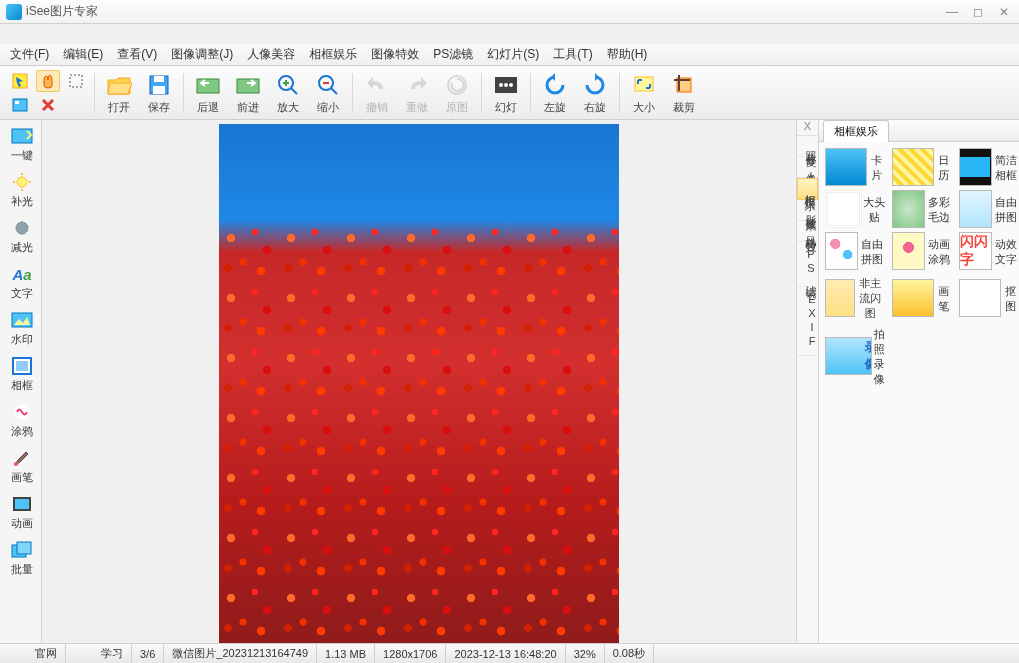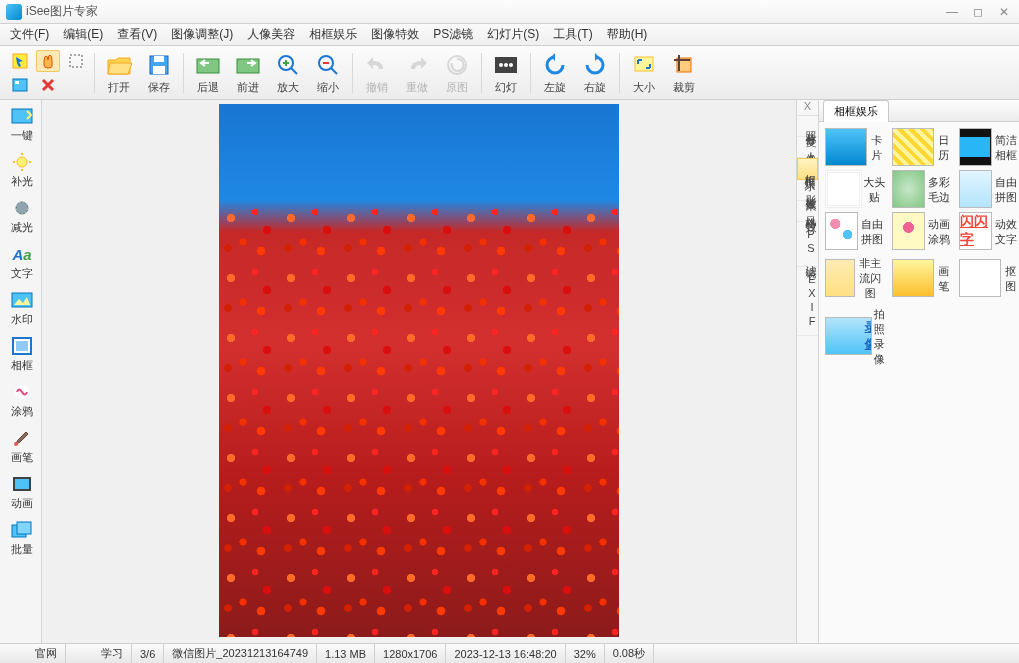--- a/index.html
+++ b/index.html
@@ -6,21 +6,21 @@
 body { width:1019px; height:663px; background:#f0f0f0; overflow:hidden; font-size:12px; position:relative; }
 
 
 .titlebar { height:24px; background:linear-gradient(#fdfdfd,#f2f2f2); border-bottom:1px solid #d0d0d0; display:flex; align-items:center; padding:0 6px; }
 .titlebar .app-icon { width:16px; height:16px; background:linear-gradient(135deg,#4fc3f7,#0288d1); border-radius:3px; margin-right:4px; }
 .titlebar .title { color:#555; flex:1; }
 .winbtns { display:flex; gap:8px; color:#888; }
 .winbtns span { cursor:pointer; width:18px; text-align:center; }
 
 
-.menubar { height:22px; background:linear-gradient(#fafafa,#efefef); border-bottom:1px solid #d0d0d0; display:flex; align-items:center; padding:0 4px; gap:2px; }
+.menubar { height:22px; background:linear-gradient(#fafafa,#efefef); border-bottom:1px solid #d0d0d0; display:flex; align-items:center; padding:0 4px; gap:2px;margin-top:20px; }
 .menubar span { padding:2px 6px; cursor:pointer; color:#333; }
 
 
 .toolbar { height:54px; background:linear-gradient(#fcfcfc,#ececec); border-bottom:1px solid #cfcfcf; display:flex; align-items:center; padding:0 6px; }
 .tb-sep { width:1px; height:40px; background:#d8d8d8; margin:0 4px; }
 .tb-btn { display:flex; flex-direction:column; align-items:center; justify-content:center; width:40px; height:48px; cursor:pointer; border-radius:3px; }
 .tb-icon { width:28px; height:28px; display:flex; align-items:center; justify-content:center; font-size:20px; }
 .tb-label { font-size:11px; color:#444; margin-top:1px; }
 .tb-small { display:flex; flex-direction:column; gap:2px; padding:0 2px; }
 .tb-small-btn { width:24px; height:22px; display:flex; align-items:center; justify-content:center; cursor:pointer; border-radius:2px; }
@@ -52,21 +52,21 @@
 .cat-close { height:16px; text-align:center; color:#888; cursor:pointer; font-size:11px; border-bottom:1px solid #e0e0e0; }
 .cat-item { writing-mode:vertical-rl; text-orientation:upright; padding:6px 0; text-align:center; font-size:11px; color:#444; cursor:pointer; border-bottom:1px solid #e8e8e8; letter-spacing:2px; }
 .cat-item.active { background:linear-gradient(#fff3c4,#ffe082); border:1px solid #f5c85e; }
 
 
 .rightpanel { width:200px; background:#fafafa; display:flex; flex-direction:column; }
 .rp-tab { height:22px; background:linear-gradient(#fdfdfd,#ececec); border-bottom:1px solid #d0d0d0; display:flex; align-items:center; }
 .rp-tab span { padding:3px 10px; background:#fff; border:1px solid #c8c8c8; border-bottom:none; border-radius:3px 3px 0 0; margin-left:4px; font-size:11px; }
 .rp-grid { padding:6px; display:grid; grid-template-columns:repeat(3,1fr); gap:4px 6px; align-content:start; }
 .thumb { display:flex; flex-direction:row; align-items:center; cursor:pointer; }
-.thumb-img { width:50px; height:38px; border:1px solid #bbb; background:#fff; display:flex; align-items:center; justify-content:center; font-size:9px; color:#999; overflow:hidden;text-decoration:underline; }
+.thumb-img { width:50px; height:38px; border:1px solid #bbb; background:#fff; display:flex; align-items:center; justify-content:center; font-size:9px; color:#999; overflow:hidden; }
 .thumb-label { font-size:11px; color:#333; margin-top:2px; text-align:center; }
 
 
 .t1{background:linear-gradient(#4fc3f7,#0288d1);} 
 .t2{background:repeating-linear-gradient(45deg,#fff59d,#fff59d 4px,#fdd835 4px,#fdd835 8px);}
 .t3{background:#111;display:flex;align-items:center;justify-content:center;} .t3::after{content:"";width:30px;height:20px;background:#29b6f6;}
 .t4{background:#fff;border:3px double #eee;}
 .t5{background:radial-gradient(#c8e6c9,#81c784);}
 .t6{background:linear-gradient(#e1f5fe,#b3e5fc);}
 .t7{background:radial-gradient(circle at 30% 30%,#f48fb1 0 15%,transparent 16%),radial-gradient(circle at 70% 60%,#4fc3f7 0 15%,transparent 16%),#fff;}

